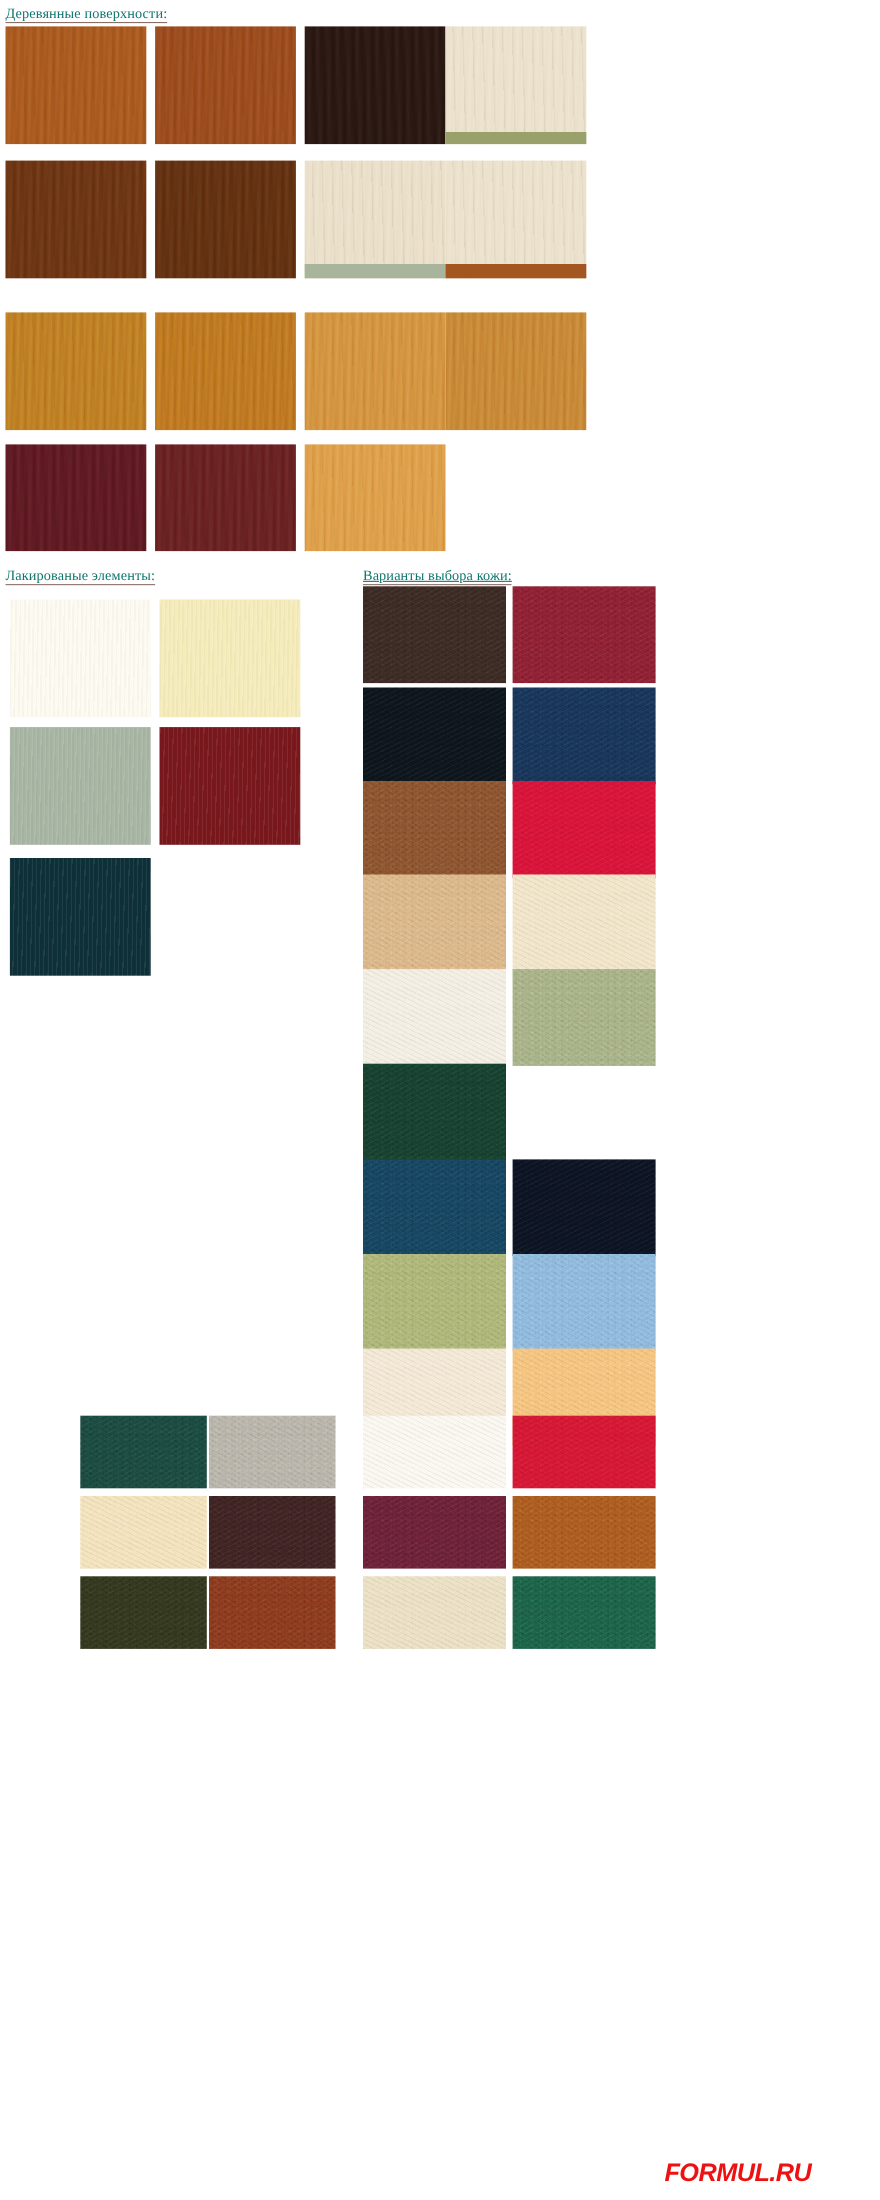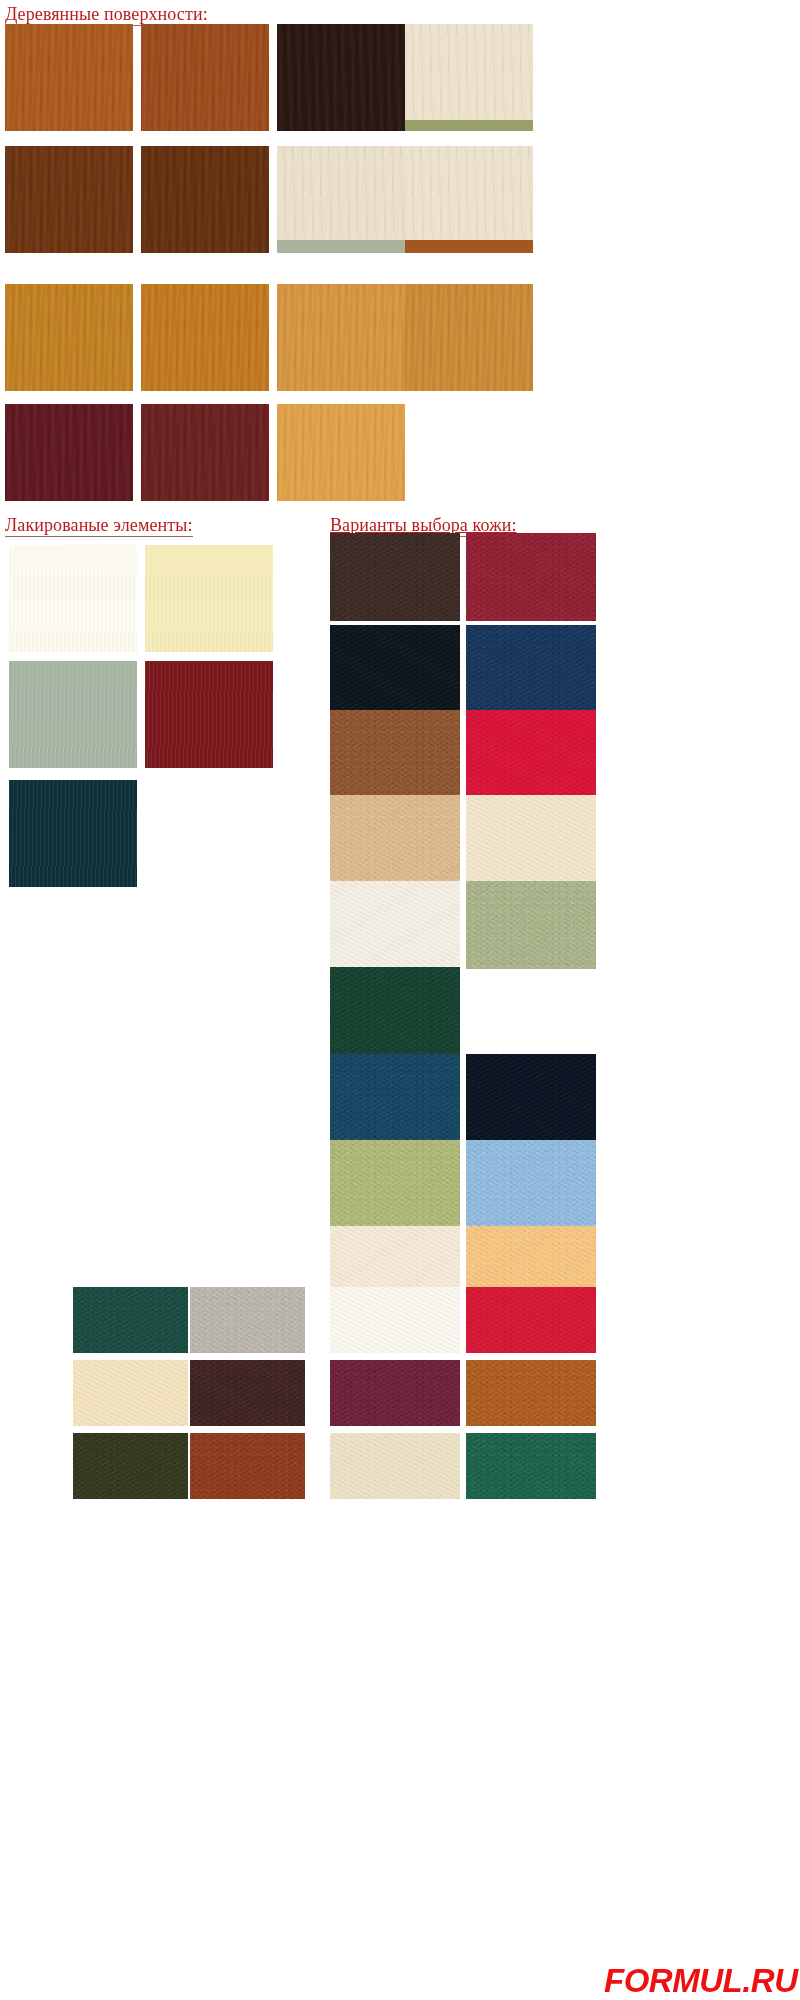--- a/index.html
+++ b/index.html
@@ -8,22 +8,22 @@
     background:#ffffff;
     font-family:"Liberation Serif", serif;
     position:relative;
     overflow:hidden;
   }
   #root{position:relative;width:800px;height:2000px;}
 
   .heading{
     position:absolute;
     font-family:"Liberation Serif", serif;
-    font-size:18px;
-    color:#b91c1c;
+    font-size:13px;
+    color:#0f766e;
     letter-spacing:0.1px;
     white-space:nowrap;
   }
   .heading .u{
     border-bottom:1px solid #8a6f66;
     padding-bottom:1px;
   }
 
   .swatch{
     position:absolute;
@@ -92,21 +92,21 @@
     opacity:0.75;
   }
 
   .stripe{position:absolute;left:0;right:0;}
 
   .logo{
     position:absolute;
     font-family:"Liberation Sans", sans-serif;
     font-weight:bold;
     font-style:italic;
-    font-size:33px;
+    font-size:23px;
     letter-spacing:-0.5px;
     color:#ee1111;
     white-space:nowrap;
   }
 </style>
 </head>
 <body>
 
 <div id="root">
 

